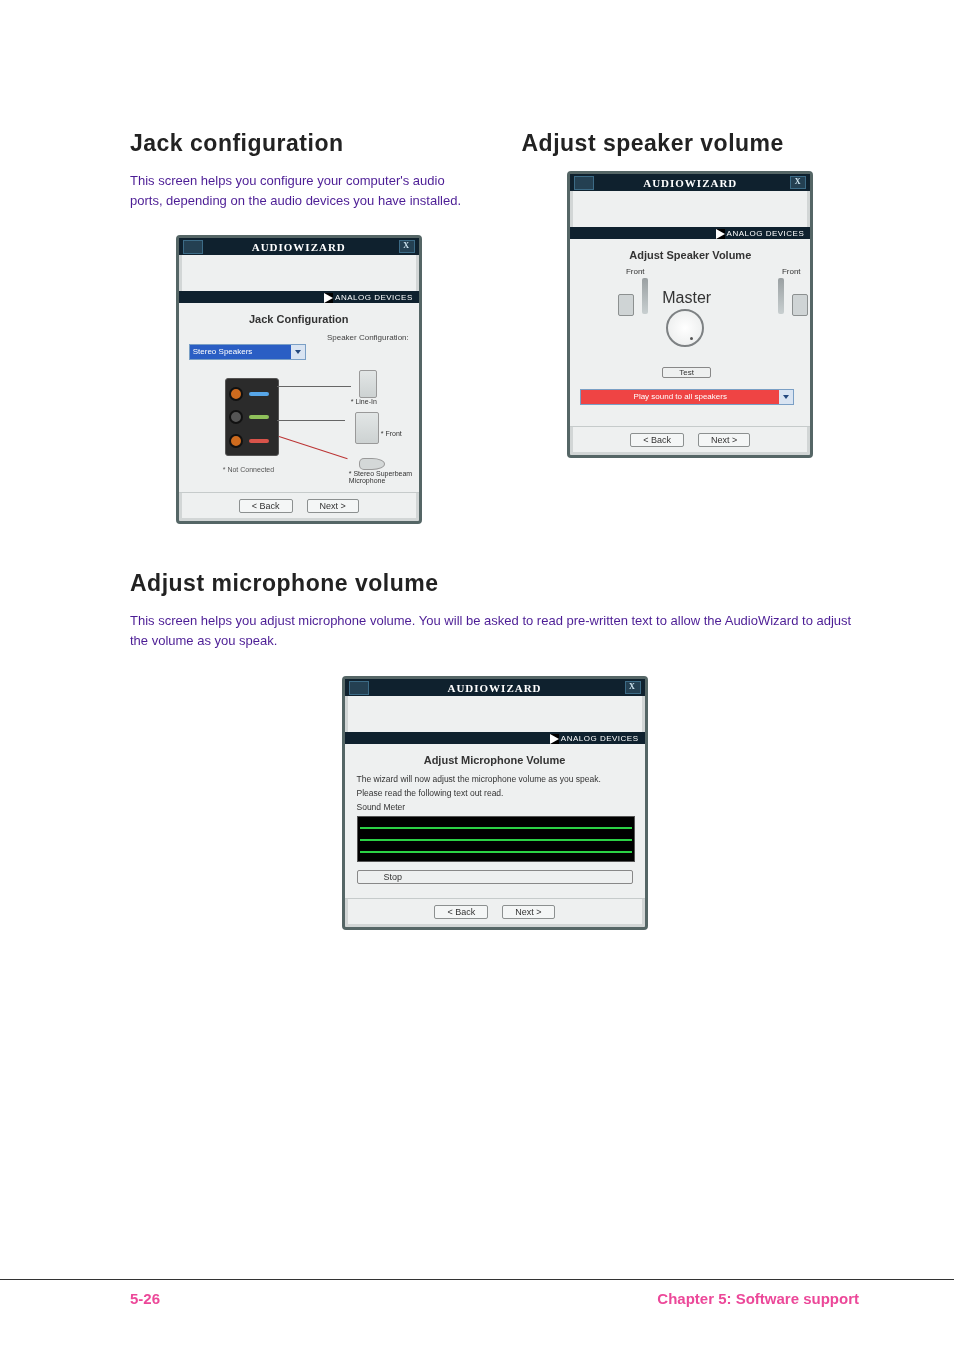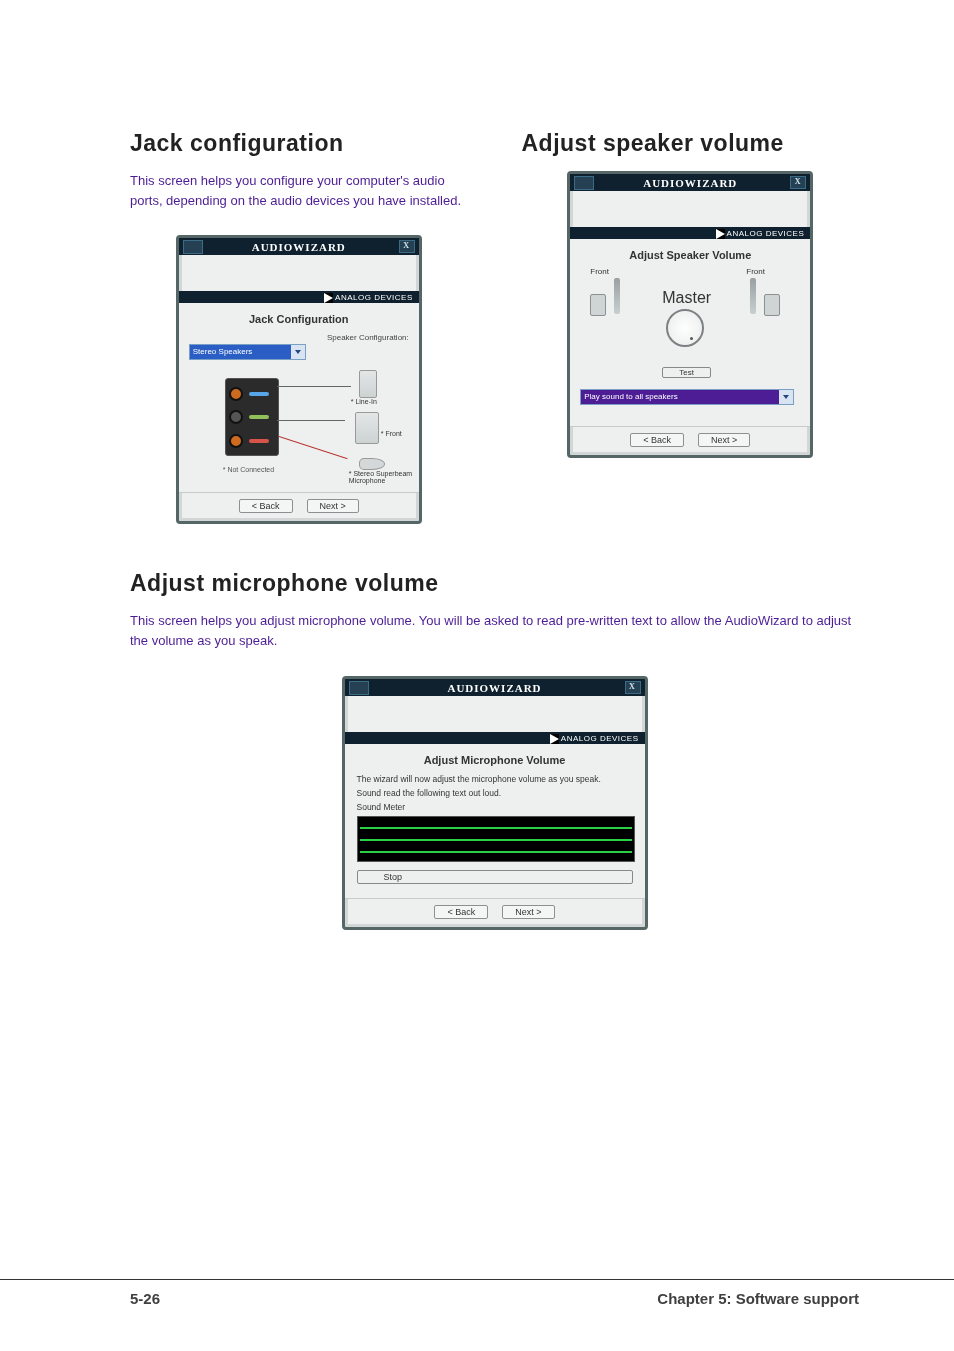--- a/index.html
+++ b/index.html
@@ -218,22 +218,23 @@
     border-radius: 2px;
   }
   .spk-slider {
     width: 6px; height: 36px;
     background: linear-gradient(#9aa0a2,#c8cfd0);
     border-radius: 2px;
     margin: 2px auto;
   }
   .spk-stack {
     position: absolute;
-    text-align: left;
+    text-align: center;
     width: 34px;
+    margin-left: 28px;
   }
   .spk-stack .lbl { font-size: 8px; }
   .spk-left { left: 20px; top: 28px; }
   .spk-right { left: 176px; top: 28px; }
   .master {
     position: absolute; left: 92px; top: 50px;
     width: 46px; text-align: center;
   }
   .dial {
     width: 34px; height: 34px;
@@ -259,22 +260,22 @@
     border-radius: 2px;
   }
   .play-combo {
     position: absolute; left: 10px; top: 150px;
     width: 212px;
     display: flex;
     border: 1px solid #7a9fc5;
     height: 14px;
   }
   .play-combo .val {
-    flex: 1; background: #4c1d95; color: #fff;
-    font-size: 8px; line-height: 14px; padding: 0 3px;
+    flex: 1; background: #ef4444; color: #fff;
+    font-size: 8px; line-height: 14px; padding: 0 3px; text-align: center;
   }
   .play-combo .arr {
     width: 14px; background: #d9e4f2;
     display: flex; align-items:center; justify-content:center;
   }
   .play-combo .arr::before {
     content: "";
     border-left: 3px solid transparent;
     border-right: 3px solid transparent;
     border-top: 4px solid #25497e;
@@ -326,21 +327,21 @@
     bottom: 44px;
     padding: 10px 95px 0 130px;
     border-top: 1px solid #333;
     display: flex;
     justify-content: space-between;
     font-family: Verdana, Arial, sans-serif;
     font-size: 15px;
     font-weight: 700;
   }
   .page-footer .left, .page-footer .right {
-    color: #404040;
+    color: #ec4899;
   }
 </style>
 </head>
 <body>
 
 <div class="page">
 
   <div class="columns">
 
     <div class="col">
@@ -457,21 +458,21 @@
         <span>AUDIOWIZARD</span>
         <span class="close-x">X</span>
       </div>
       <div class="brand-row">
         <span class="tri"></span>
         <span class="txt">ANALOG DEVICES</span>
       </div>
       <div class="dialog-body mic-body">
         <div class="dialog-subtitle">Adjust Microphone Volume</div>
         <div class="mic-line">The wizard will now adjust the microphone volume as you speak.</div>
-        <div class="mic-line">Sound read the following text out loud.</div>
+        <div class="mic-line">Please read the following text out read.</div>
         <div class="mic-line">Sound Meter</div>
         <div class="sound-meter">
           <div class="bar b1"></div>
           <div class="bar b2"></div>
           <div class="bar b3"></div>
         </div>
         <span class="stop-btn">Stop</span>
       </div>
       <div class="dialog-foot">
         <span class="btn">&lt; Back</span>

